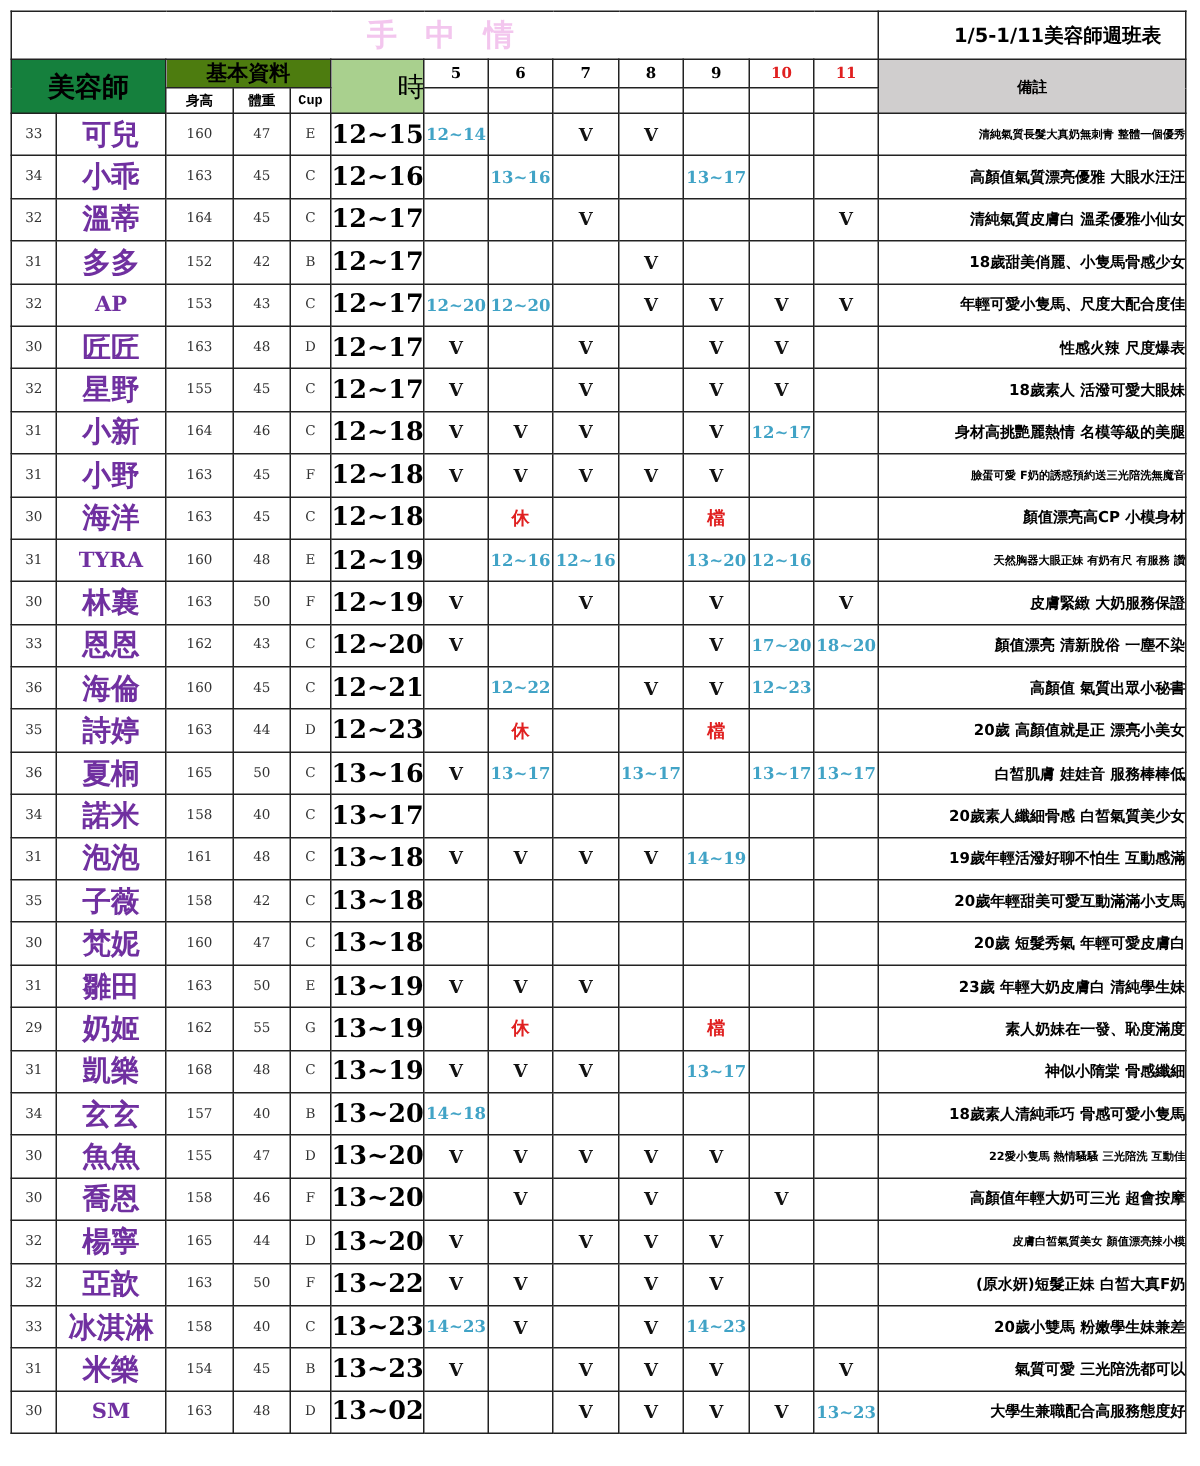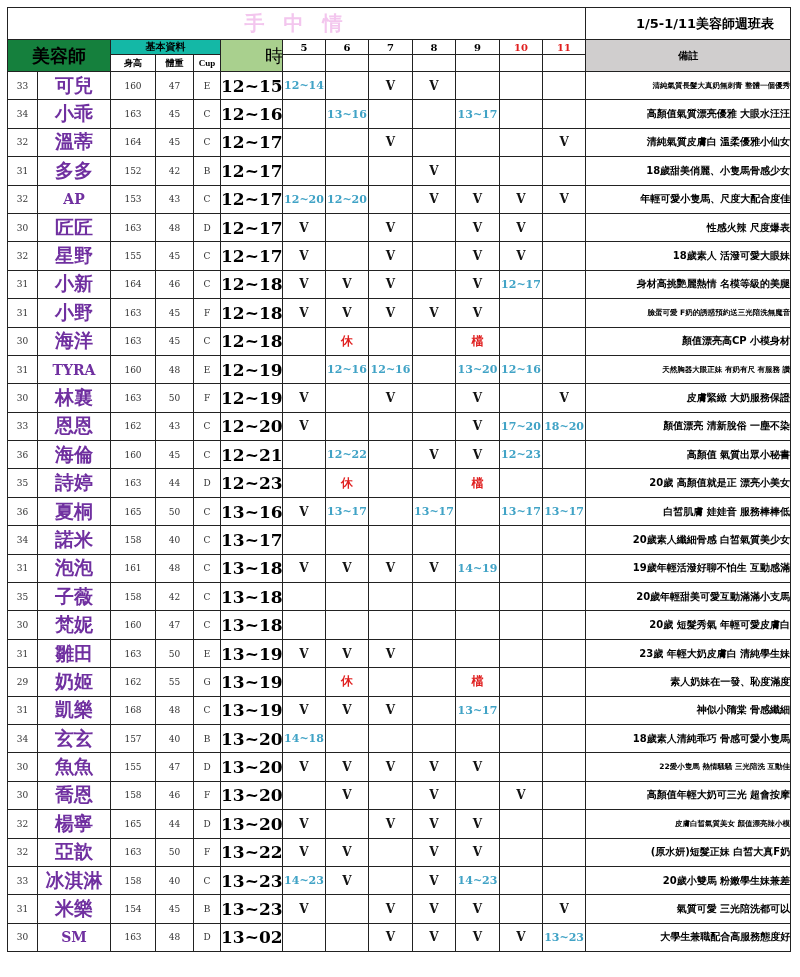--- a/index.html
+++ b/index.html
@@ -4,22 +4,22 @@
 <style>
   html, body { margin:0; padding:0; background:#ffffff; }
   body { width:800px; height:977px; overflow:hidden; font-family:"DejaVu Serif", serif; }
   .sheet { position:absolute; left:7px; top:7px; width:783px; }
   table { border-collapse:collapse; table-layout:fixed; width:783px; }
   td { border:1.5px solid #222; padding:0; text-align:center; vertical-align:middle; overflow:hidden; white-space:nowrap; }
   .title-row td { height:31px; }
   .brand { color:#f3c6ee; font-family:"DejaVu Sans", sans-serif; font-size:20px; letter-spacing:6px; font-weight:bold; }
   .week-title { text-align:right; padding-right:16px; font-weight:bold; font-size:13px; font-family:"DejaVu Sans", sans-serif; }
   .h-mrs { background:#15803d; font-family:"DejaVu Sans", sans-serif; font-size:18px; font-weight:bold; }
-  .h-basic { background:#14b8a6; font-size:10px; font-weight:bold; height:13px; font-family:"DejaVu Sans", sans-serif; }
-  .h-sub { font-size:9px; font-weight:bold; height:16px; font-family:Liberation Serif, serif; }
+  .h-basic { background:#4d7c0f; font-size:14px; font-weight:bold; height:13px; font-family:"DejaVu Sans", sans-serif; }
+  .h-sub { font-size:9px; font-weight:bold; height:16px; font-family:Liberation Mono, monospace; }
   .h-time { background:#a9d08e; font-family:"DejaVu Sans", sans-serif; font-size:18px;padding-left:44px; }
   .h-date { font-size:10px; font-weight:bold; height:13px; }
   .h-day { font-size:9px; font-weight:bold; font-family:"DejaVu Sans", sans-serif;padding-left:48px; }
   .weekend { color:#e02020; }
   .h-note { background:#d0cece; font-size:10px; font-weight:bold; font-family:"DejaVu Sans", sans-serif; }
   .data td { height:27.4px; }
   .age, .ht, .wt, .cup { font-size:9px; color:#333; }
   .name { color:#7030a0; font-weight:bold; font-size:19px; font-family:"DejaVu Sans", sans-serif; }
   .name.latin { font-family:"DejaVu Serif", serif; font-size:14px; }
   .time { font-weight:bold; font-size:17px;margin-left:32px; }

